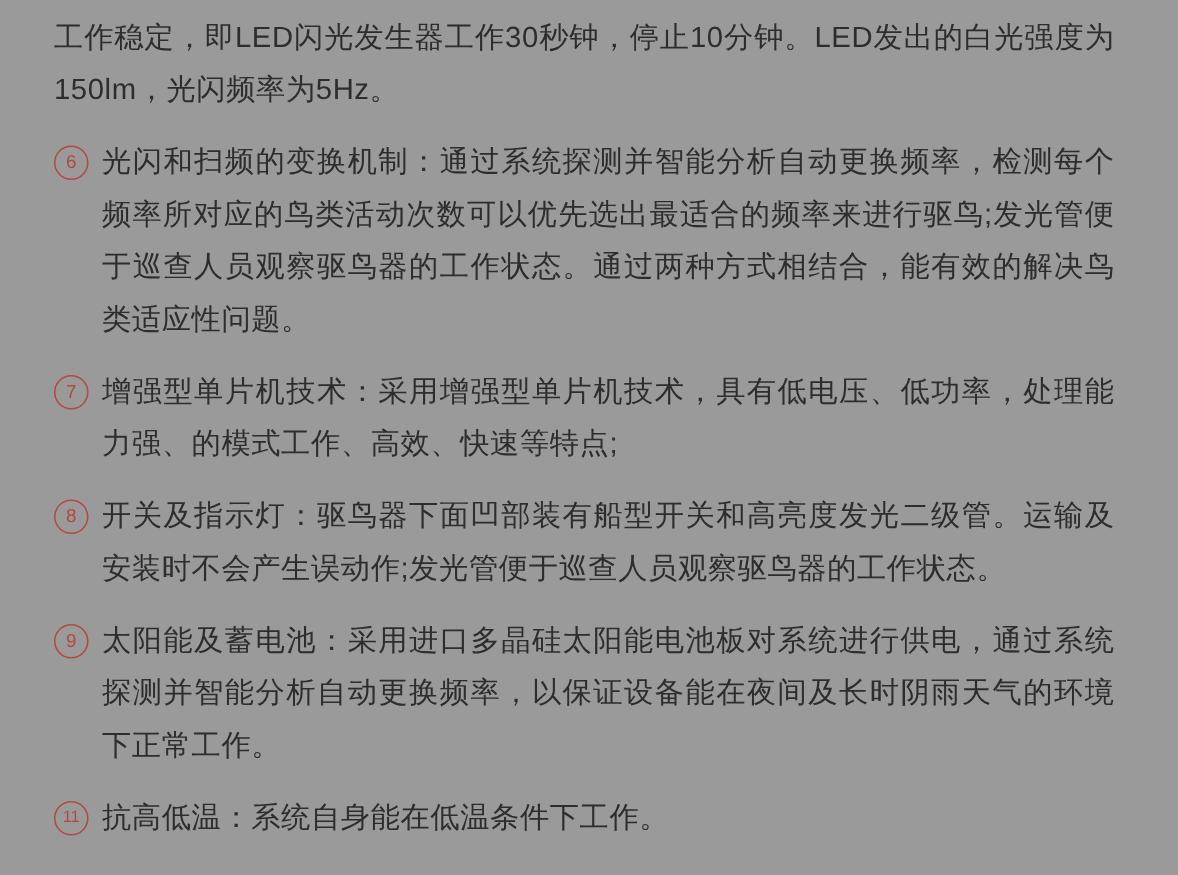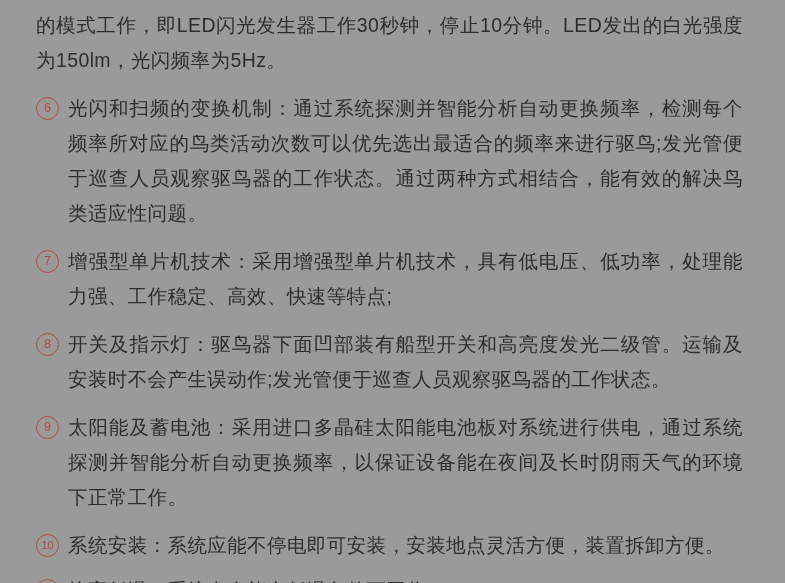--- a/index.html
+++ b/index.html
@@ -59,46 +59,42 @@
     font-size: 11px;
   }
   .tight { margin-bottom: 10px; }
 </style>
 </head>
 <body>
 
 <div class="page">
 
   <div class="para cont">
-    <div class="para-body">的模式工作，即LED闪光发生器工作30秒钟，停止10分钟。LED发出的白光强度为150lm，光闪频率为5Hz。</div>
+    <div class="para-body">工作稳定，即LED闪光发生器工作30秒钟，停止10分钟。LED发出的白光强度为150lm，光闪频率为5Hz。</div>
   </div>
 
   <div class="para">
     <div class="marker">6</div>
     <div class="para-body">光闪和扫频的变换机制：通过系统探测并智能分析自动更换频率，检测每个频率所对应的鸟类活动次数可以优先选出最适合的频率来进行驱鸟;发光管便于巡查人员观察驱鸟器的工作状态。通过两种方式相结合，能有效的解决鸟类适应性问题。</div>
   </div>
 
   <div class="para">
     <div class="marker">7</div>
-    <div class="para-body">增强型单片机技术：采用增强型单片机技术，具有低电压、低功率，处理能力强、工作稳定、高效、快速等特点;</div>
+    <div class="para-body">增强型单片机技术：采用增强型单片机技术，具有低电压、低功率，处理能力强、的模式工作、高效、快速等特点;</div>
   </div>
 
   <div class="para">
     <div class="marker">8</div>
     <div class="para-body">开关及指示灯：驱鸟器下面凹部装有船型开关和高亮度发光二级管。运输及安装时不会产生误动作;发光管便于巡查人员观察驱鸟器的工作状态。</div>
   </div>
 
   <div class="para">
     <div class="marker">9</div>
     <div class="para-body">太阳能及蓄电池：采用进口多晶硅太阳能电池板对系统进行供电，通过系统探测并智能分析自动更换频率，以保证设备能在夜间及长时阴雨天气的环境下正常工作。</div>
   </div>
 
-  <div class="para tight">
-    <div class="marker two-digit">10</div>
-    <div class="para-body">系统安装：系统应能不停电即可安装，安装地点灵活方便，装置拆卸方便。</div>
-  </div>
 
   <div class="para tight">
     <div class="marker two-digit">11</div>
     <div class="para-body">抗高低温：系统自身能在低温条件下工作。</div>
   </div>
 
 </div>
 
 </body></html>

